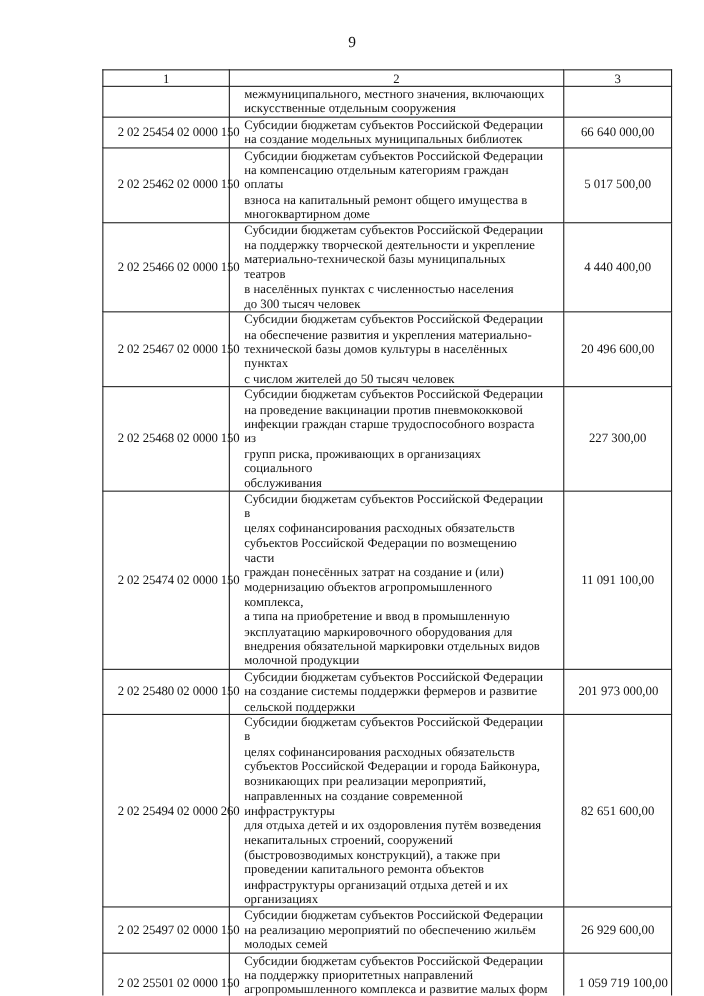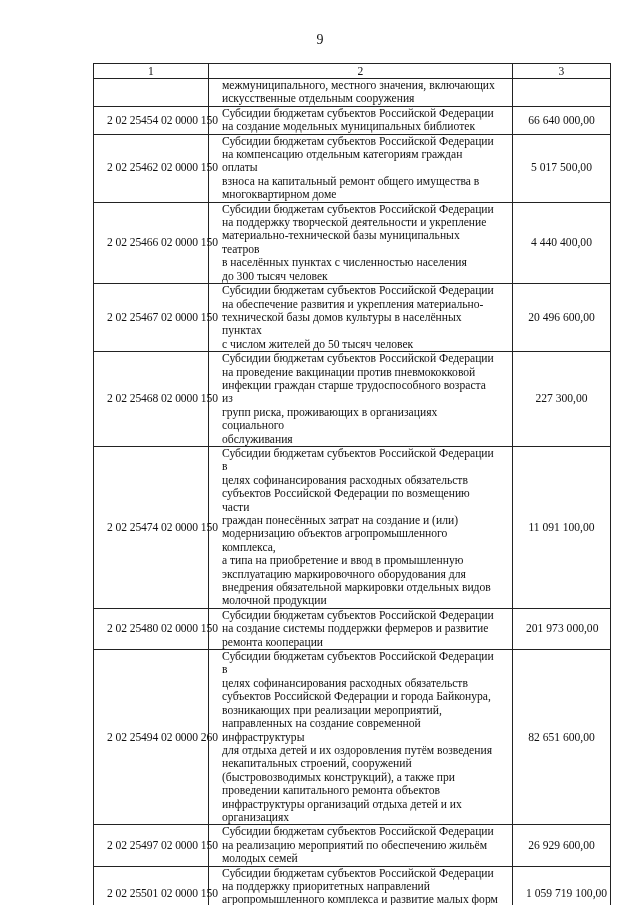--- a/index.html
+++ b/index.html
@@ -126,21 +126,21 @@
           <span class="desc-line">внедрения обязательной маркировки отдельных видов</span>
           <span class="desc-line">молочной продукции</span>
         </td>
         <td class="amount">11 091 100,00</td>
       </tr>
       <tr>
         <td class="code">2 02 25480 02 0000 150</td>
         <td class="desc">
           <span class="desc-line">Субсидии бюджетам субъектов Российской Федерации</span>
           <span class="desc-line">на создание системы поддержки фермеров и развитие</span>
-          <span class="desc-line">ремонта кооперации</span>
+          <span class="desc-line">сельской поддержки</span>
         </td>
         <td class="amount">201 973 000,00</td>
       </tr>
       <tr>
         <td class="code">2 02 25494 02 0000 260</td>
         <td class="desc">
           <span class="desc-line">Субсидии бюджетам субъектов Российской Федерации в</span>
           <span class="desc-line">целях софинансирования расходных обязательств</span>
           <span class="desc-line">субъектов Российской Федерации и города Байконура,</span>
           <span class="desc-line">возникающих при реализации мероприятий,</span>

